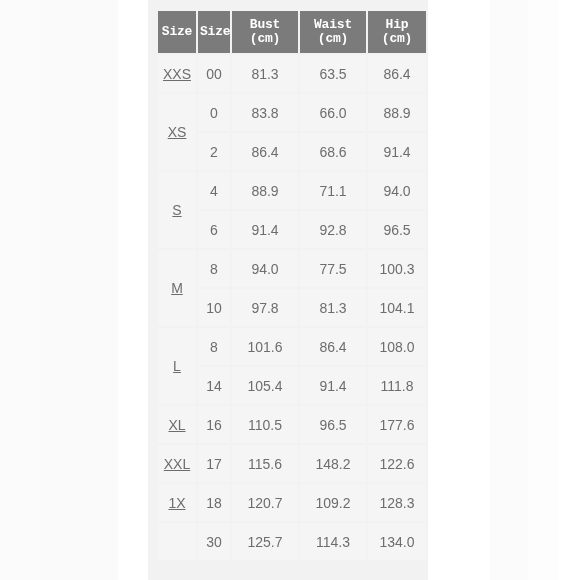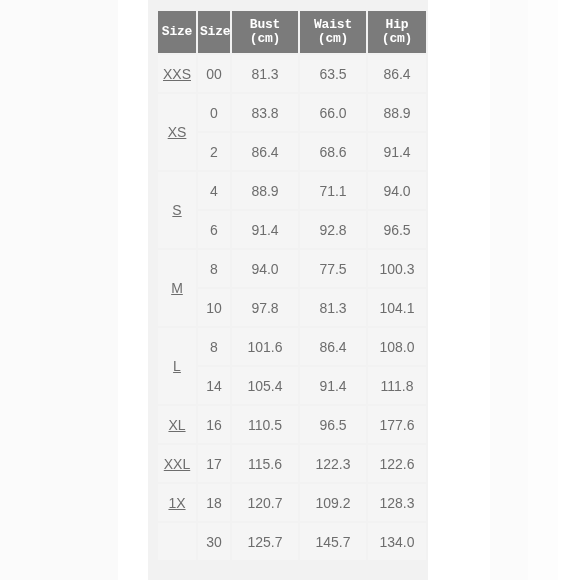--- a/index.html
+++ b/index.html
@@ -204,33 +204,33 @@
             <td class="letter-cell">XL</td>
             <td>16</td>
             <td>110.5</td>
             <td>96.5</td>
             <td>177.6</td>
           </tr>
           <tr>
             <td class="letter-cell">XXL</td>
             <td>17</td>
             <td>115.6</td>
-            <td>122.3</td>
+            <td>148.2</td>
             <td>122.6</td>
           </tr>
           <tr>
             <td class="letter-cell">1X</td>
             <td>18</td>
             <td>120.7</td>
             <td>109.2</td>
             <td>128.3</td>
           </tr>
           <tr>
             <td class="letter-cell"></td>
             <td>30</td>
             <td>125.7</td>
-            <td>145.7</td>
+            <td>114.3</td>
             <td>134.0</td>
           </tr>
         </tbody>
     </table>
   </div>
 </div>
 
 </body></html>

